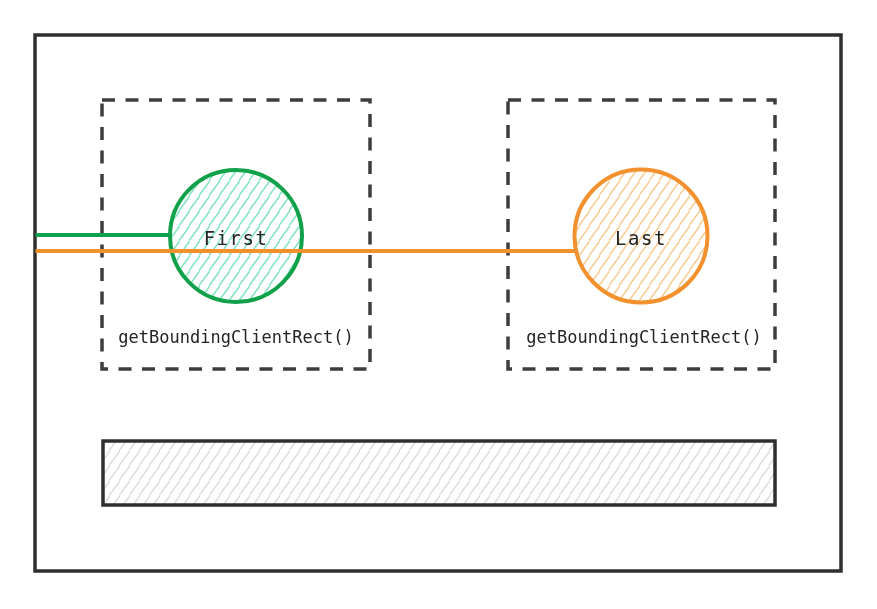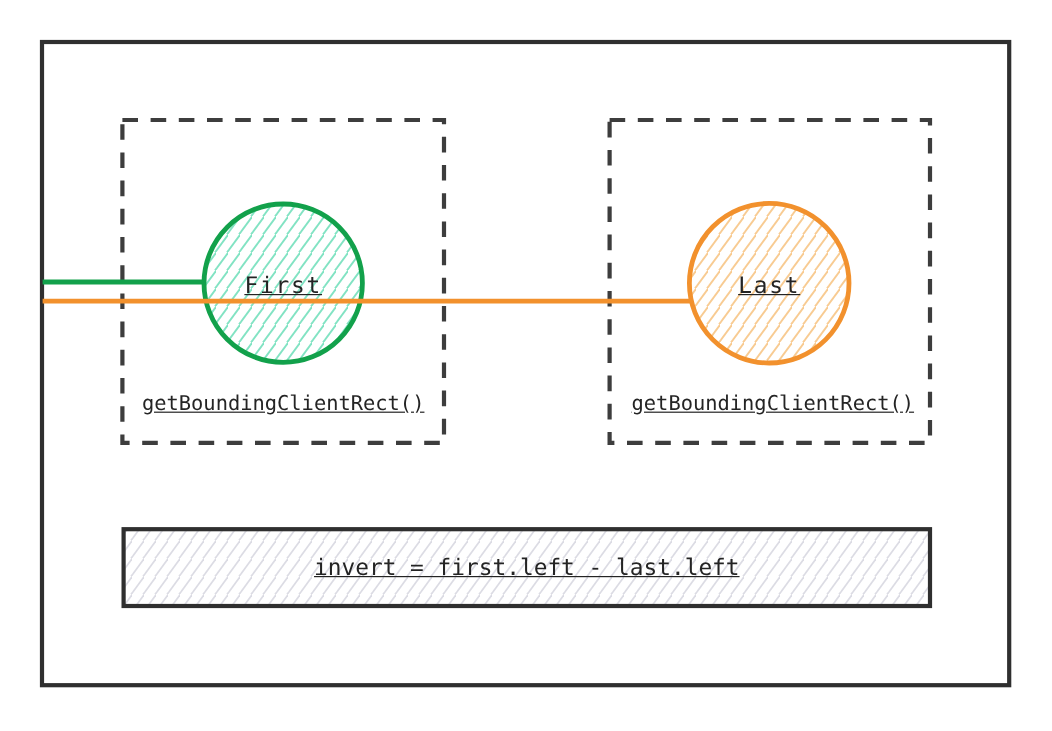--- a/index.html
+++ b/index.html
@@ -72,21 +72,20 @@
     stroke: var(--gray-hatch, #dcdce4);
     stroke-width: 1.5;
     fill: none;
   }
   
   .label {
     position: absolute;
     transform: translate(-50%, -50%);
     white-space: nowrap;
     color: var(--text, #242424);
-    text-decoration: underline;
   }
   .node-label {
     font-size: 19px;
     letter-spacing: 1.5px;
   }
   .caption-label {
     font-size: 17px;
     letter-spacing: 0;
   }
   .formula-label {
@@ -135,15 +134,14 @@
   </svg>
 
   <div class="label node-label first-label">First</div>
 
   <div class="label node-label last-label">Last</div>
 
   <div class="label caption-label caption-first">getBoundingClientRect()</div>
 
   <div class="label caption-label caption-last">getBoundingClientRect()</div>
 
-  <div class="label formula-label">invert = first.left - last.left</div>
 
 </div>
 
 </body></html>

